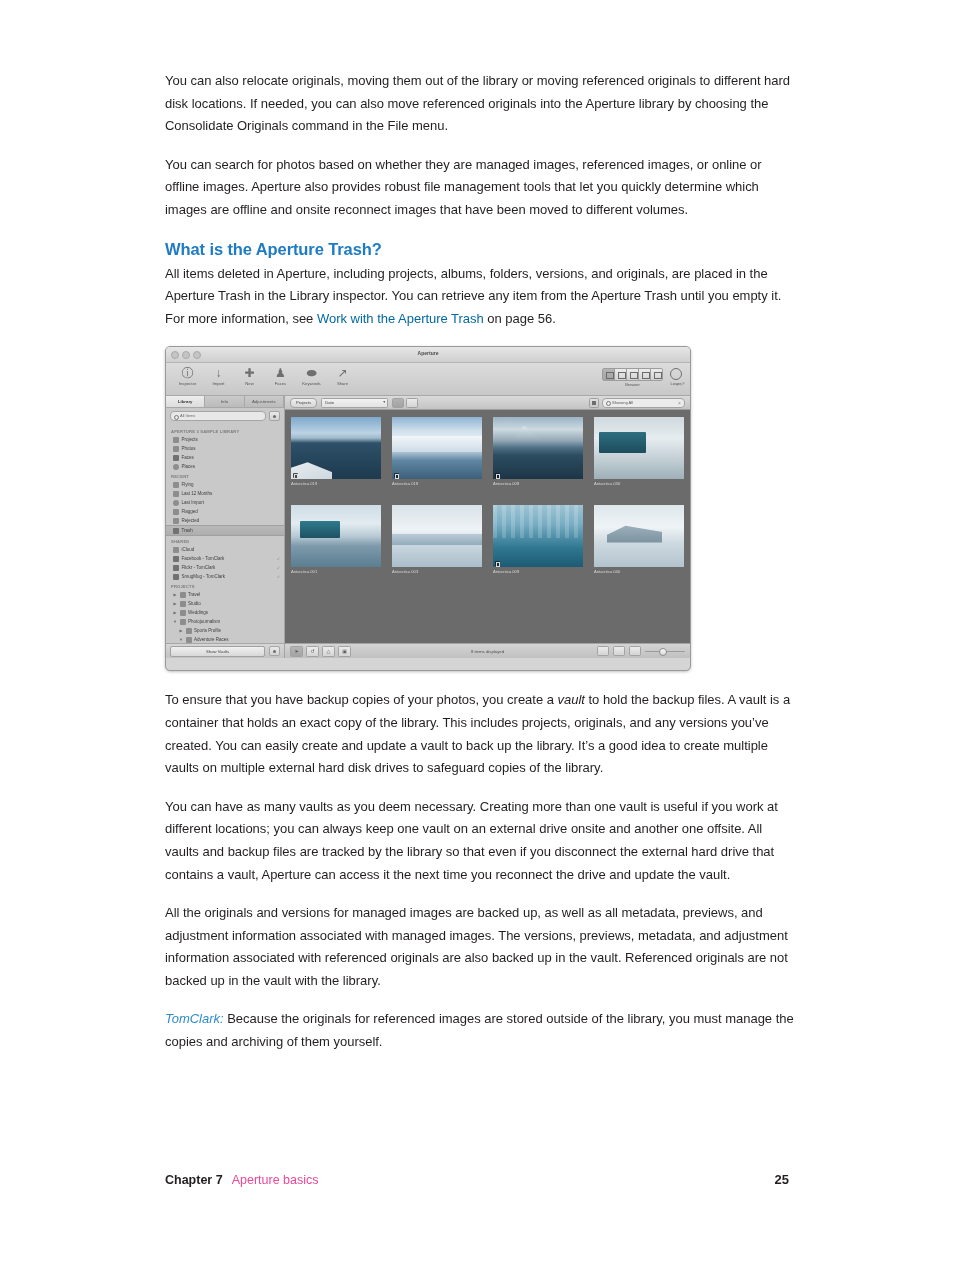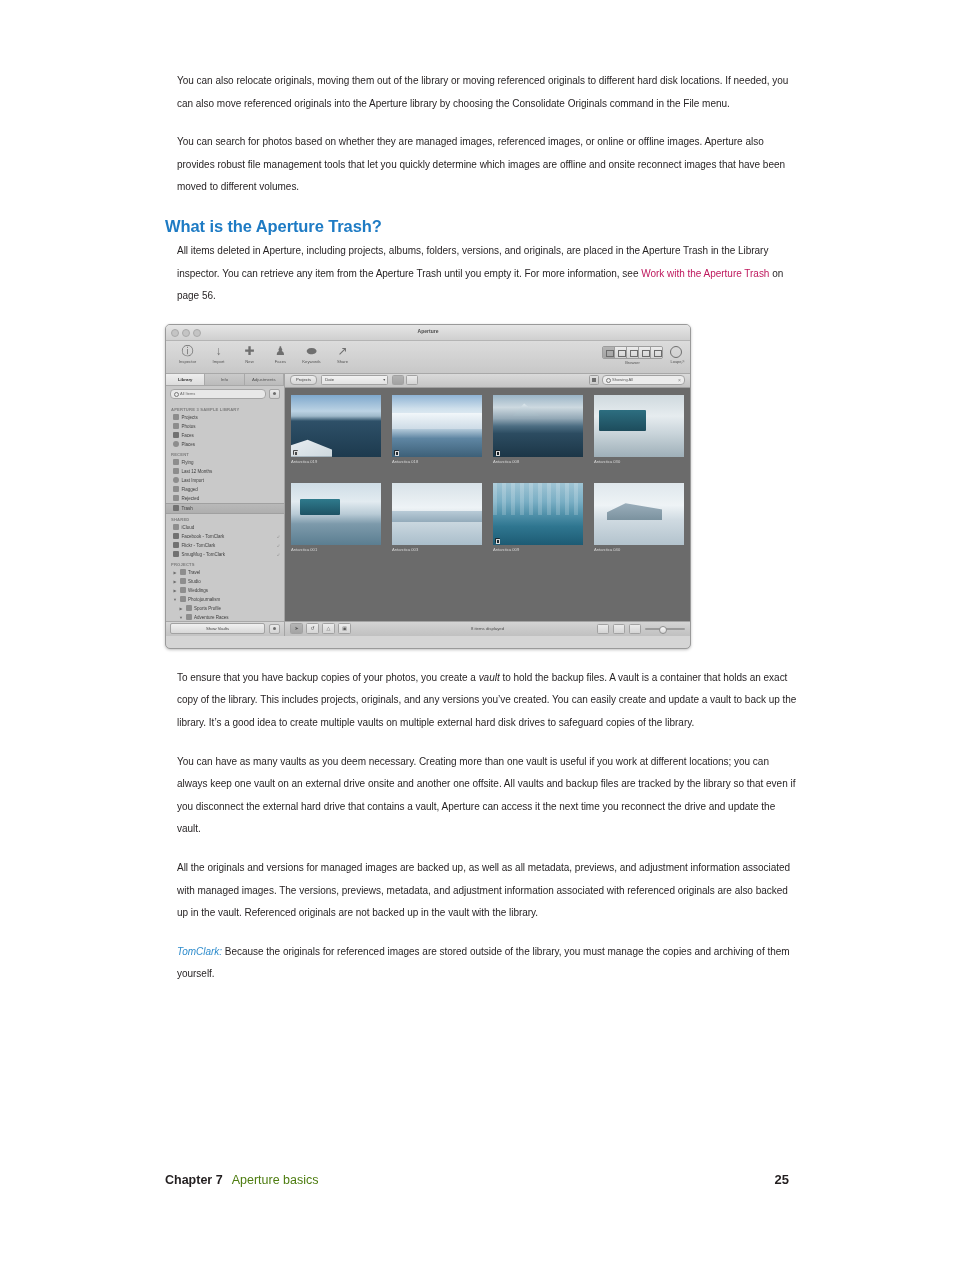--- a/index.html
+++ b/index.html
@@ -21,36 +21,36 @@
     width: 954px;
     height: 1265px;
   }
   .content {
     position: absolute;
     left: 165px;
     top: 70px;
     width: 632px;
   }
   p.body-text {
-    font-size: 10px;
+    font-size: 13px;
     line-height: 22.6px;
-    margin: 0 0 16px 12px;
+    margin: 0 0 16px 0;
     color: #231f20;
     letter-spacing: -0.02px;
   }
   h2.section-head {
     font-size: 16.5px;
     line-height: 22px;
     font-weight: bold;
     color: #1e7bc4;
     margin: 9px 0 3px 0;
     letter-spacing: -0.1px;
   }
   a.xref, .xref {
-    color: #be185d;
+    color: #0369a1;
     text-decoration: none;
   }
   .ital { font-style: italic; }
   .important-lbl {
     color: #2f8ccc;
     font-style: italic;
   }
   .figure-wrap {
     margin: 14px 0 18px 0;
   }
@@ -545,21 +545,21 @@
   .footer {
     position: absolute;
     left: 165px;
     right: 165px;
     top: 1172px;
     display: flex;
     align-items: baseline;
     font-size: 12.5px;
   }
   .foot-chapter { font-weight: bold; color: #231f20; }
-  .foot-link { color: #4d7c0f; margin-left: 9px; }
+  .foot-link { color: #ec4899; margin-left: 9px; }
   .foot-page { margin-left: auto; font-weight: bold; color: #231f20; font-size: 13px;}
 </style>
 </head>
 <body>
 
 <div class="page">
   <div class="content">
 
     <p class="body-text">You can also relocate originals, moving them out of the library or moving referenced originals to different hard disk locations. If needed, you can also move referenced originals into the Aperture library by choosing the Consolidate Originals command in the File menu.</p>
 

